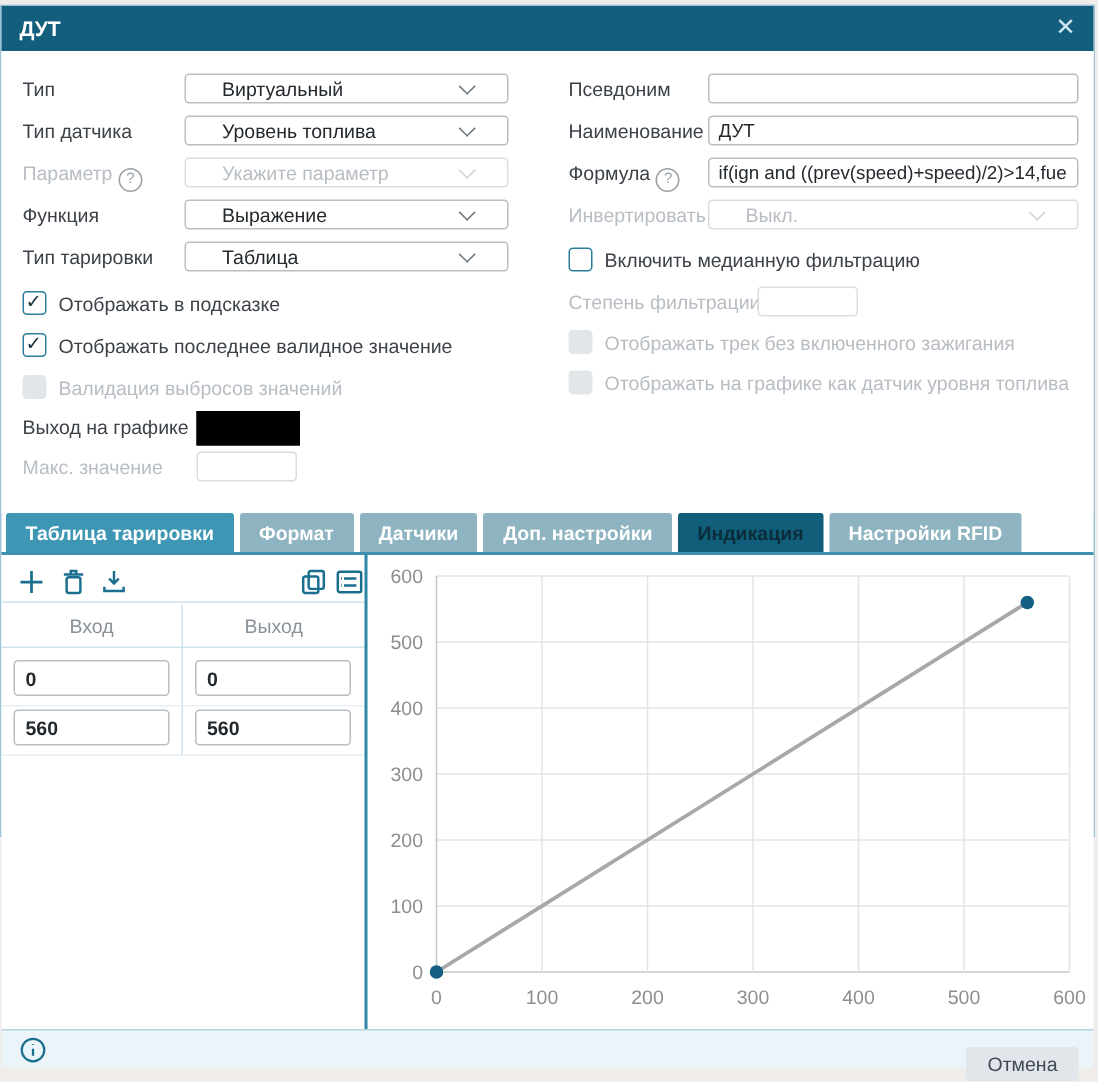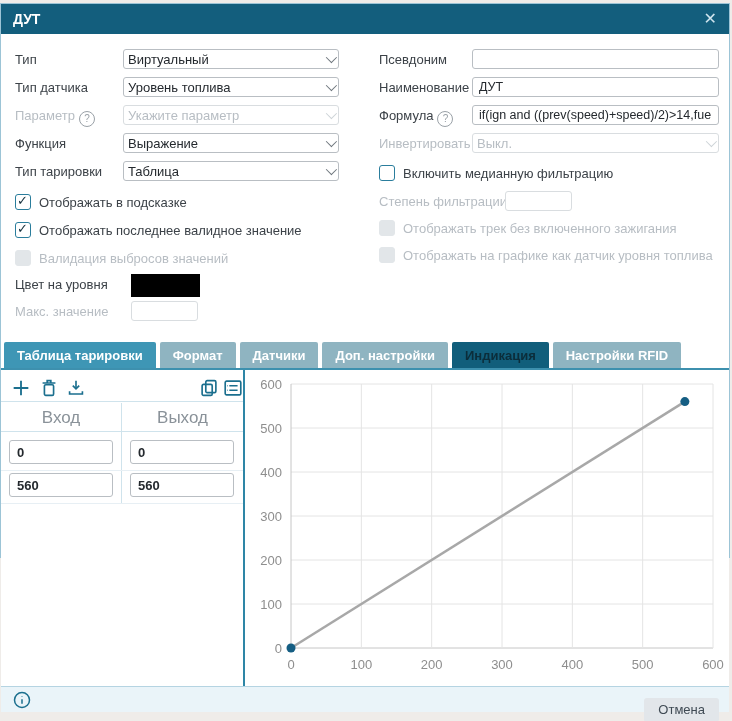--- a/index.html
+++ b/index.html
@@ -8,21 +8,21 @@
   .dialog{position:absolute;left:0;top:3px;width:730px;height:555px;background:#fff;border:1px solid #9cc4d6;box-sizing:border-box;}
   
   .titlebar{position:absolute;left:0;top:0;width:100%;height:30px;background:#135e7d;display:flex;align-items:center;justify-content:space-between;box-sizing:border-box;padding:0 12px;}
   .titlebar .title{color:#fff;font-size:14px;font-weight:bold;}
   .titlebar .close{color:#cfe4ee;font-size:16px;line-height:16px;cursor:pointer;font-weight:bold;}
   
   .form-area{position:absolute;left:0;top:30px;width:100%;height:308px;background:#fff;}
   .flabel{position:absolute;font-size:13px;color:#3c4248;line-height:20px;white-space:nowrap;}
   .flabel.dis{color:#b7bdc3;}
   .field{position:absolute;height:20px;box-sizing:border-box;border:1px solid #b9bec3;border-radius:3px;background:#fff;font-size:13px;color:#24292e;}
-  .select{display:flex;align-items:center;justify-content:space-between;padding:0 4px;}
+  .select{display:flex;align-items:center;justify-content:space-between;padding:0 24px;}
   .select.dis{border-color:#d9dde0;color:#b7bdc3;}
   .chev{width:7px;height:7px;border-right:1.6px solid #6e767d;border-bottom:1.6px solid #6e767d;transform:rotate(45deg) translateY(-2px);flex:0 0 auto;}
   .select.dis .chev{border-color:#cdd3d7;}
   input.txt{position:absolute;height:20px;box-sizing:border-box;border:1px solid #b9bec3;border-radius:3px;background:#fff;font-size:12.5px;color:#24292e;padding:0 6px;font-family:"Liberation Sans",sans-serif;outline:none;}
   input.txt.dis{border-color:#d9dde0;}
   .cb{position:absolute;width:16px;height:16px;box-sizing:border-box;border:1.5px solid #2a7d9c;border-radius:3px;background:#fff;}
   .cb.checked::after{content:"✓";position:absolute;left:1px;top:-2px;font-size:13px;font-weight:bold;color:#16303d;}
   .cb.dis{background:#e2e6e9;border-color:#e2e6e9;}
   .cblabel{position:absolute;font-size:13px;color:#3c4248;line-height:18px;white-space:nowrap;}
   .cblabel.dis{color:#b7bdc3;}
@@ -33,21 +33,21 @@
   .tab{height:26px;display:flex;align-items:center;padding:0 13px;margin-right:4px;font-size:13px;font-weight:bold;color:#fff;background:#8fb4c1;border-radius:2px 2px 0 0;cursor:pointer;white-space:nowrap;margin-top:44px;}
   .tab.active{background:#3e96b5;}
   .tab.dark{background:#115e7b;color:#0b2d3a;}
   
   .content{position:absolute;left:0;top:366px;width:100%;height:316px;background:#fff;}
   .leftpanel{position:absolute;left:0;top:0;width:242px;height:100%;}
   .vdivider{position:absolute;left:242px;top:0;width:2px;height:100%;background:#2e86a6;}
   .toolbar{position:absolute;left:0;top:4px;width:242px;height:28px;border-bottom:1px solid #cfe3ec;box-sizing:border-box;}
   .ticon{position:absolute;top:3px;width:22px;height:22px;color:#1b6f8e;cursor:pointer;}
   .thead{position:absolute;left:0;top:33px;width:242px;height:29px;border-bottom:1px solid #cfe3ec;box-sizing:border-box;}
-  .thcell{position:absolute;top:0;height:29px;display:flex;align-items:center;justify-content:center;font-size:17px;color:#8a9299;}
+  .thcell{position:absolute;top:0;height:29px;display:flex;align-items:center;justify-content:center;font-size:13px;color:#8a9299;}
   .colsep{position:absolute;left:120px;top:33px;width:1px;height:101px;background:#cfe3ec;}
   .cellinput{position:absolute;width:104px;height:24px;box-sizing:border-box;border:1px solid #b9bec3;border-radius:3px;font-size:13px;font-weight:bold;color:#24292e;padding:0 7px;font-family:"Liberation Sans",sans-serif;outline:none;}
   .rowline{position:absolute;left:0;width:242px;height:1px;background:#e7eff4;}
   
   .chartwrap{position:absolute;left:244px;top:0;width:486px;height:316px;}
   
   .footer{position:absolute;left:0;top:682px;width:100%;height:26px;background:#eaf4f9;border-top:1px solid #b5d4e2;box-sizing:border-box;display:flex;align-items:center;}
   .infoicon{margin-left:11px;width:20px;height:20px;color:#1b6f8e;}
   .btn{height:24px;border:none;border-radius:3px;font-size:13px;font-family:"Liberation Sans",sans-serif;cursor:pointer;padding:0 14px;margin-top:20px;}
   .btn.cancel{background:#e2e6ea;color:#3f4a54;margin-left:auto;margin-right:10px;}
@@ -93,21 +93,21 @@
           <span class="chev"></span>
         </div>
 
       <div class="cb checked" style="left:14px;top:160px"></div>
       <span class="cblabel" style="left:38px;top:160px">Отображать в подсказке</span>
       <div class="cb checked" style="left:14px;top:188px"></div>
       <span class="cblabel" style="left:38px;top:188px">Отображать последнее валидное значение</span>
       <div class="cb dis" style="left:14px;top:216px"></div>
       <span class="cblabel dis" style="left:38px;top:216px">Валидация выбросов значений</span>
 
-      <span class="flabel" style="left:14px;top:241px">Цвет на уровня</span>
+      <span class="flabel" style="left:14px;top:241px">Выход на графике</span>
       <div class="swatch" style="left:130px;top:240px"></div>
       <span class="flabel dis" style="left:14px;top:268px">Макс. значение</span>
       <input class="txt dis" style="left: 130px; top: 267px; width: 67px;" value="">
 
       <span class="flabel" style="left:378px;top:16px">Псевдоним</span>
       <span class="flabel" style="left:378px;top:44px">Наименование</span>
       <span class="flabel" style="left:378px;top:72px"><span>Формула</span><span class="help">?</span></span>
       <span class="flabel dis" style="left:378px;top:100px">Инвертировать</span>
 
       <input class="txt" style="left: 471px; top: 15px; width: 247px;" value="">

